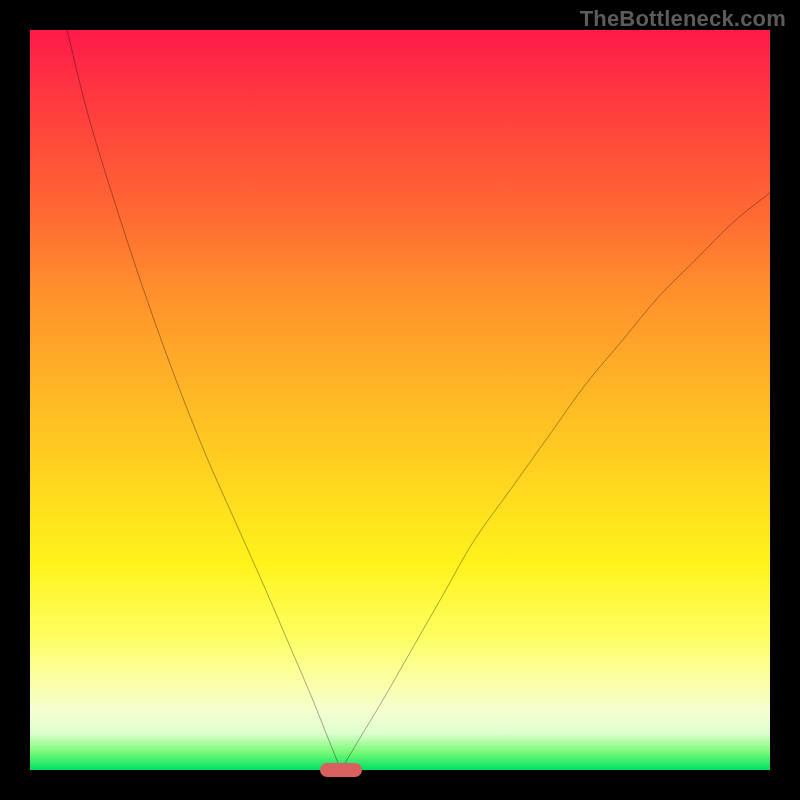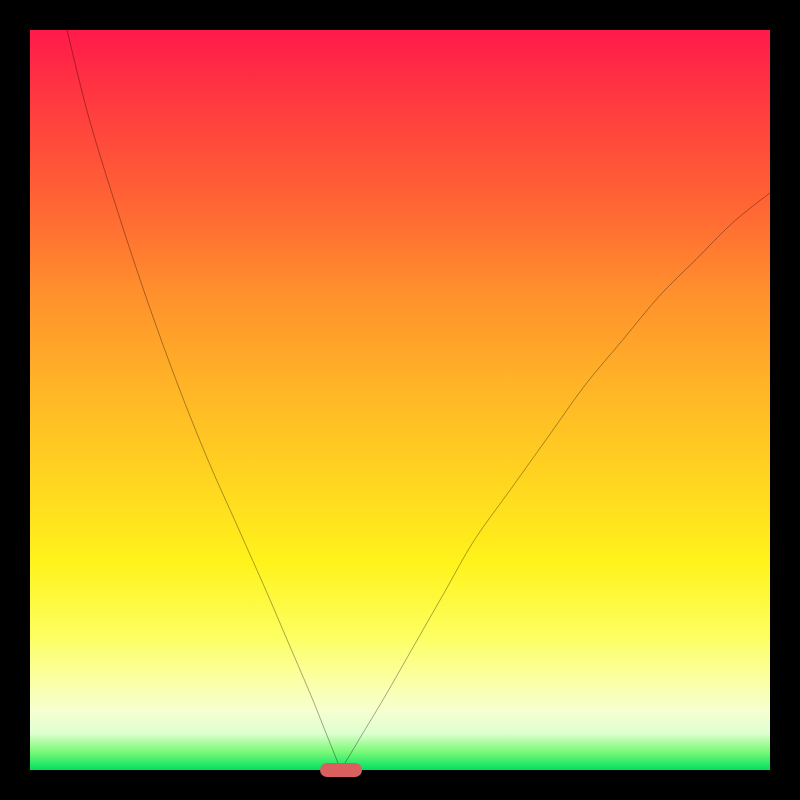--- a/index.html
+++ b/index.html
@@ -59,20 +59,21 @@
     border-radius: 7px;
     bottom: 0px;
     transform: translate(-50%, 50%);
     z-index: 5;
   }
 </style>
 </head>
 <body>
 
 <div class="container">
+  <div class="watermark">TheBottleneck.com</div>
   <div class="plot-area">
     <svg class="curve" viewBox="0 0 100 100" preserveAspectRatio="none">
       <path id="path-left" d="M 5 0 C 5.500 2.000, 6.833 7.833, 8.000 12.000 C 9.167 16.167, 10.667 20.833, 12.000 25.000 C 13.333 29.167, 14.667 33.167, 16.000 37.000 C 17.333 40.833, 18.667 44.500, 20.000 48.000 C 21.333 51.500, 22.667 54.833, 24.000 58.000 C 25.333 61.167, 26.667 64.000, 28.000 67.000 C 29.333 70.000, 30.833 73.333, 32.000 76.000 C 33.167 78.667, 34.000 80.667, 35.000 83.000 C 36.000 85.333, 37.167 88.000, 38.000 90.000 C 38.833 92.000, 39.333 93.333, 40.000 95.000 C 40.667 96.667, 41.667 99.167, 42.000 100.000" stroke="#000" stroke-width="0.35" fill="none" vector-effect="non-scaling-stroke"></path>
       <path id="path-right" d="M 42 100 C 42.500 99.167, 44.000 96.667, 45.000 95.000 C 46.000 93.333, 46.833 92.000, 48.000 90.000 C 49.167 88.000, 50.667 85.333, 52.000 83.000 C 53.333 80.667, 54.667 78.333, 56.000 76.000 C 57.333 73.667, 58.500 71.333, 60.000 69.000 C 61.500 66.667, 63.333 64.333, 65.000 62.000 C 66.667 59.667, 68.333 57.333, 70.000 55.000 C 71.667 52.667, 73.333 50.167, 75.000 48.000 C 76.667 45.833, 78.333 44.000, 80.000 42.000 C 81.667 40.000, 83.333 37.833, 85.000 36.000 C 86.667 34.167, 88.333 32.667, 90.000 31.000 C 91.667 29.333, 93.333 27.500, 95.000 26.000 C 96.667 24.500, 99.167 22.667, 100.000 22.000" stroke="#000" stroke-width="0.35" fill="none" vector-effect="non-scaling-stroke"></path>
     </svg>
     <div class="marker" id="marker" style="left: 310.8px;"></div>
   </div>
 </div>
 
 </body></html>

